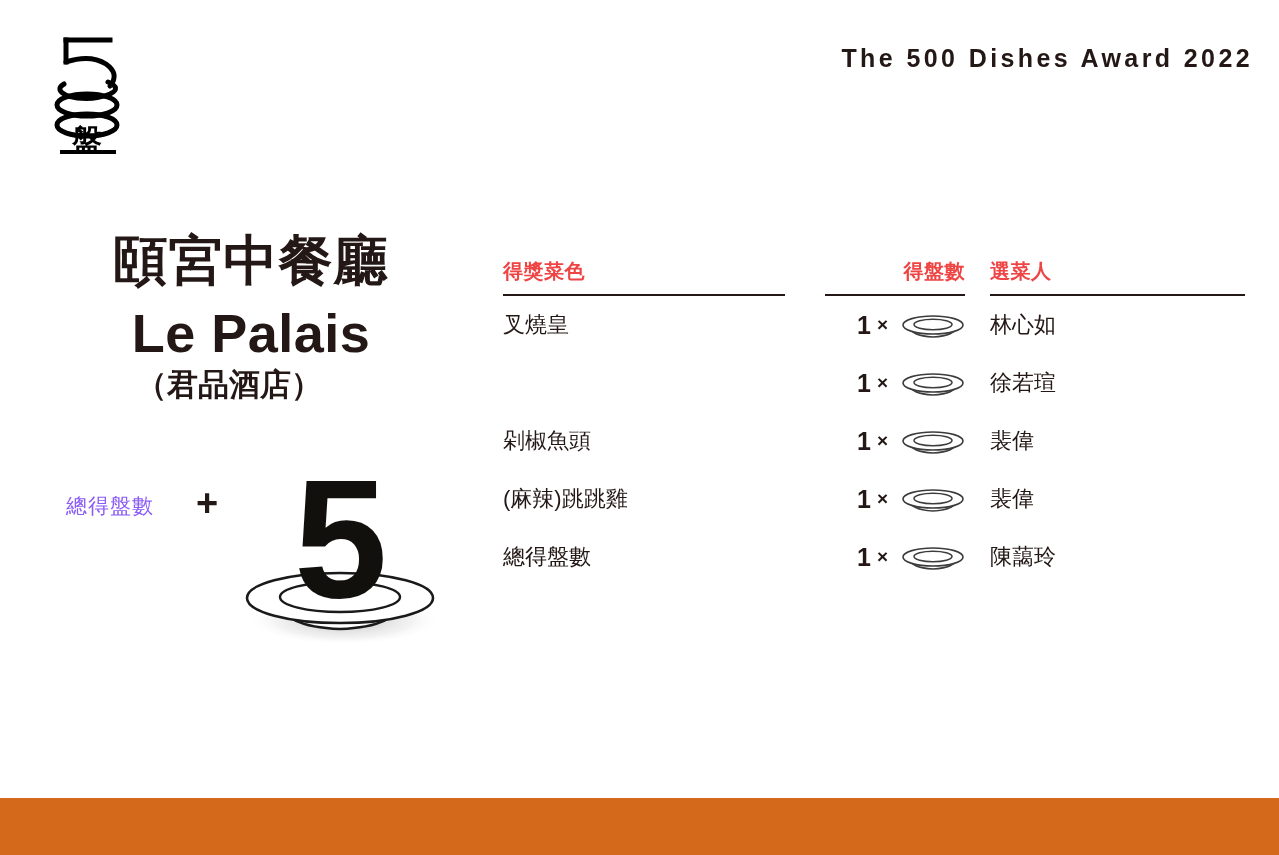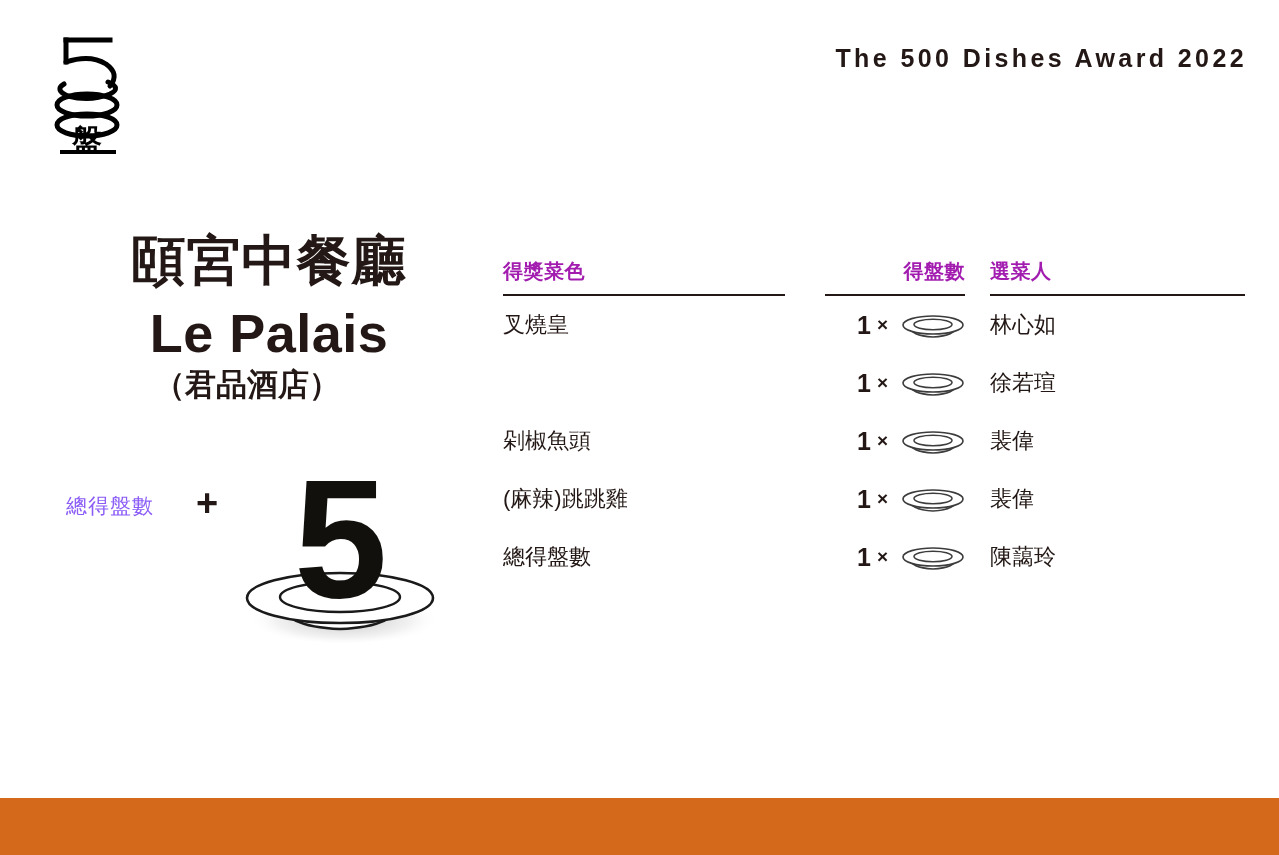--- a/index.html
+++ b/index.html
@@ -26,33 +26,33 @@
     position: absolute;
     left: 38px;
     top: 24px;
     width: 120px;
     height: 130px;
   }
   .brand-logo svg { display: block; }
 
   .award-title {
     position: absolute;
-    right: 32px;
+    right: 26px;
     top: 44px;
     font-size: 25px;
     font-weight: bold;
     letter-spacing: 3.4px;
     color: #231815;
     white-space: nowrap;
   }
 
   
   .left-block {
     position: absolute;
-    left: 18px;
+    left: 0;
     top: 232px;
     width: 470px;
     padding-left: 12px;
   }
   .restaurant-name-cn {
     text-align: center;
     font-size: 54px;
     font-weight: bold;
     letter-spacing: 1px;
     line-height: 1.06;
@@ -133,21 +133,21 @@
   }
   .thead {
     position: relative;
     height: 42px;
   }
   .th {
     position: absolute;
     top: 0;
     font-size: 20px;
     font-weight: bold;
-    color: #a21caf;
+    color: #ef4444;
     letter-spacing: 0.5px;
     white-space: nowrap;
   }
   .th-dish   { left: 0px; }
   .th-plates { left: 322px; width: 140px; text-align: right; }
   .th-picker { left: 487px; }
 
   .rule {
     position: absolute;
     top: 36px;

